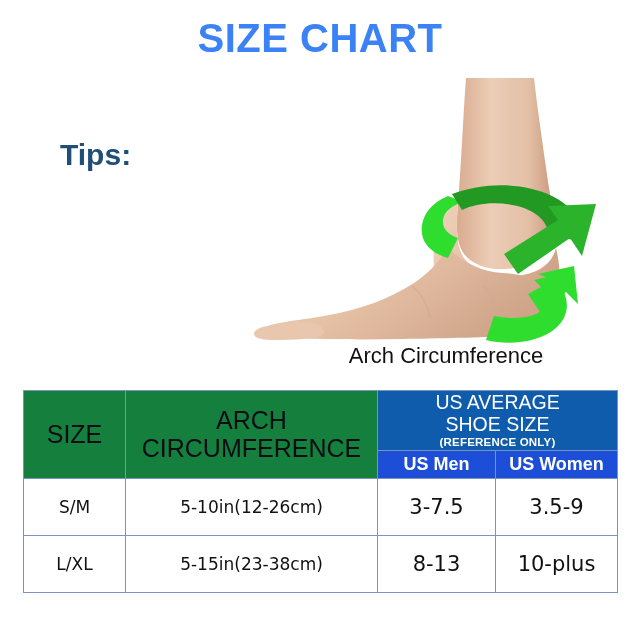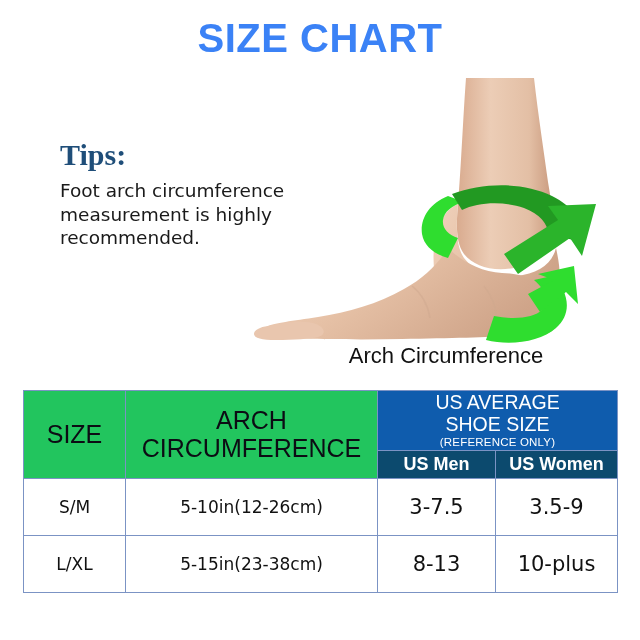--- a/index.html
+++ b/index.html
@@ -32,21 +32,21 @@
   }
 
   
   #tips-block {
     position: absolute;
     left: 60px;
     top: 140px;
     width: 270px;
   }
   #tips-heading {
-    font-family: Liberation Serif, serif;
+    font-family: Liberation Sans, sans-serif;
     font-weight: bold;
     font-size: 30px;
     color: #1f4e79;
     line-height: 1.0;
     margin: 0 0 9px 0;
   }
   #tips-body {
     font-family: "DejaVu Sans", sans-serif;
     font-size: 18.5px;
     color: #1a1a1a;
@@ -86,43 +86,44 @@
     border-collapse: collapse;
     table-layout: fixed;
   }
   #size-table td, #size-table th {
     border: 1px solid #7b93c4;
     padding: 0;
     text-align: center;
     vertical-align: middle;
   }
   .hdr-light {
-    background: #22c55e;
+    background: #15803d;
     color: #0c0c14;
     font-family: "Liberation Sans", sans-serif;
     font-weight: normal;
     font-size: 25px;
     line-height: 1.12;
   }
   .hdr-dark {
     background: #0f5cad;
     color: #ffffff;
     font-family: "Liberation Sans", sans-serif;
     font-weight: normal;
     font-size: 19.5px;
     line-height: 1.14;
   }
   .hdr-dark .ref-note {
     display: block;
     font-size: 11.5px;
     letter-spacing: 0.2px;
     margin-top: 1px;
+    font-weight: bold;
   }
   .subhdr-dark {
-    background: #0c4a6e;
+    background: #1d4ed8;
     color: #ffffff;
     font-family: "Liberation Sans", sans-serif;
     font-weight: bold;
     font-size: 18px;
   }
   .cell {
     background: #ffffff;
     color: #111111;
     font-family: "DejaVu Sans", sans-serif;
     font-size: 21px;
@@ -135,23 +136,20 @@
   .row-head-tall { height: 56px; }
   .row-sub { height: 28px; }
 </style>
 </head>
 <body>
 
 <div id="page-title">SIZE CHART</div>
 
 <div id="tips-block">
   <div id="tips-heading">Tips:</div>
-  <div id="tips-body">Foot arch circumference
-measurement is highly
-recommended.</div>
 </div>
 
 <div id="foot-figure">
   <svg width="388" height="265" viewBox="0 0 388 265" xmlns="http://www.w3.org/2000/svg">
     <defs>
       <linearGradient id="skinGrad" x1="0" y1="0" x2="1" y2="0.4">
         <stop offset="0%" stop-color="#f0d2bd"></stop>
         <stop offset="45%" stop-color="#e6c1a6"></stop>
         <stop offset="100%" stop-color="#cfa489"></stop>
       </linearGradient>

